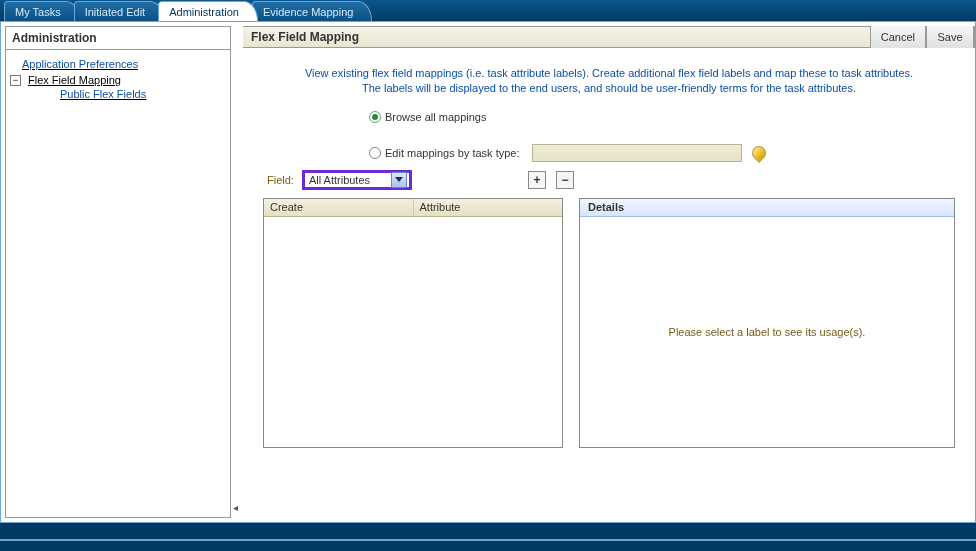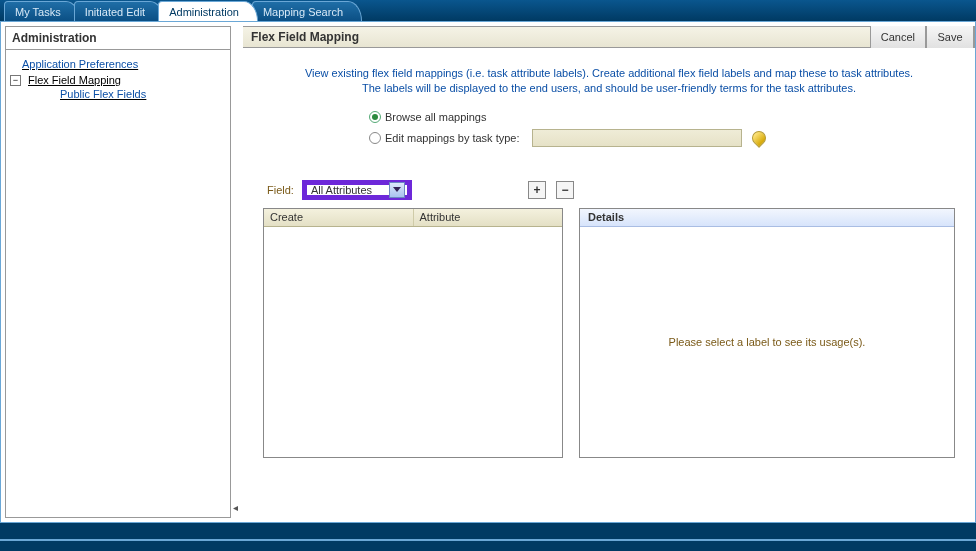--- a/index.html
+++ b/index.html
@@ -54,41 +54,41 @@
   .content-header .spacer { flex:1; }
   .hbtn { height:22px; min-width:48px; padding:0 10px; font-size:11px;
           background:linear-gradient(#f6f6f6,#e1e1e1); border:1px solid #999;
           border-top:none; border-bottom:none; cursor:pointer; color:#333;}
 
   .content-body { flex:1; padding:10px 20px 10px 20px; overflow:hidden;
                   display:flex; flex-direction:column; }
   .intro { text-align:center; color:#0b4fa6; font-size:11px; line-height:1.4;
            margin:8px auto 14px; max-width:620px; }
 
-  .radiogroup { margin:0 auto 33px; display:flex; flex-direction:column; gap:6px;
+  .radiogroup { margin:0 auto 8px; display:flex; flex-direction:column; gap:21px;
                 width:480px; }
   .radioline { display:flex; align-items:center; gap:4px; }
   .radio-dot { width:12px; height:12px; border:1px solid #5a7; border-radius:50%;
                display:inline-flex; align-items:center; justify-content:center;
                background:#fff;}
   .radio-dot.on::after { content:""; width:6px; height:6px; background:#2b8a3e;
                border-radius:50%; }
   .radio-dot.off { border-color:#888; }
   .radioline label { color:#333; font-size:11px; }
   .tasktype-input { width:210px; height:18px; border:1px solid #b7b38e;
         background:linear-gradient(#efecd7,#e6e2c7); margin-left:8px; }
   .search-icon { width:14px; height:14px; display:inline-block; margin-left:6px;
         border:1px solid #b49a35; border-radius:50% 50% 50% 0;
         transform:rotate(-45deg); background:linear-gradient(#ffe680,#d4a500);
         position:relative; }
 
   .show-row { display:flex; align-items:center; gap:8px; margin:0 0 8px 4px; }
   .show-row .lab { color:#7a5a18; }
   .select { display:inline-flex; align-items:center; height:20px; width:110px;
-            border:5px solid #6d28d9; background:#fff; padding:0 2px 0 4px;
+            border:3px solid #6d28d9; background:#fff; padding:0 2px 0 4px;
             font-size:11px; color:#333; justify-content:space-between;}
   .select .arrow { width:16px; height:16px; background:linear-gradient(#dce7fb,#a9c2ef);
            border:1px solid #6b87c2; display:flex; align-items:center; justify-content:center;}
   .select .arrow::after { content:""; border-left:4px solid transparent;
            border-right:4px solid transparent; border-top:5px solid #325; }
   .iconbtn { width:18px; height:18px; border:1px solid #888; background:#f5f5f5;
              display:inline-flex; align-items:center; justify-content:center;
              font-size:12px; font-weight:bold; cursor:pointer; color:#333;}
   .iconbtn + .iconbtn { margin-left:2px; }
 
@@ -114,21 +114,21 @@
 </style>
 </head>
 <body>
 
 <div class="app">
 
   <div class="tabbar">
     <div class="tab">My Tasks</div>
     <div class="tab">Initiated Edit</div>
     <div class="tab active">Administration</div>
-    <div class="tab">Mapping Search</div>
+    <div class="tab">Evidence Mapping</div>
   </div>
 
   <div class="workspace">
 
     <div class="sidebar">
       <div class="sidebar-title">Administration</div>
       <div class="tree">
         <div class="tree-node toplevel">
           <a>Application Preferences</a>
         </div>

